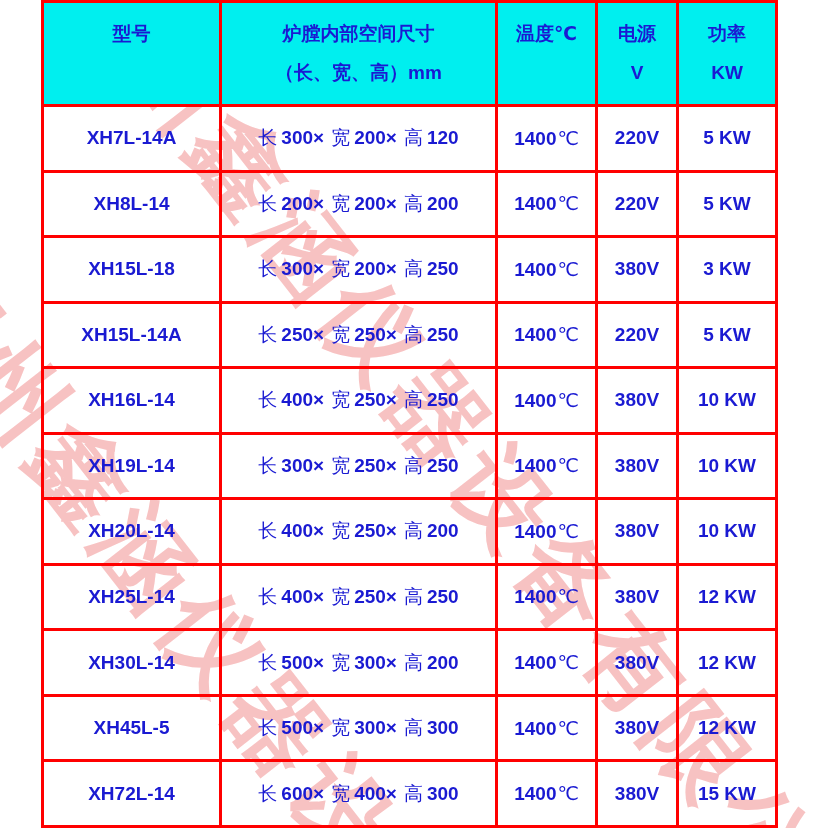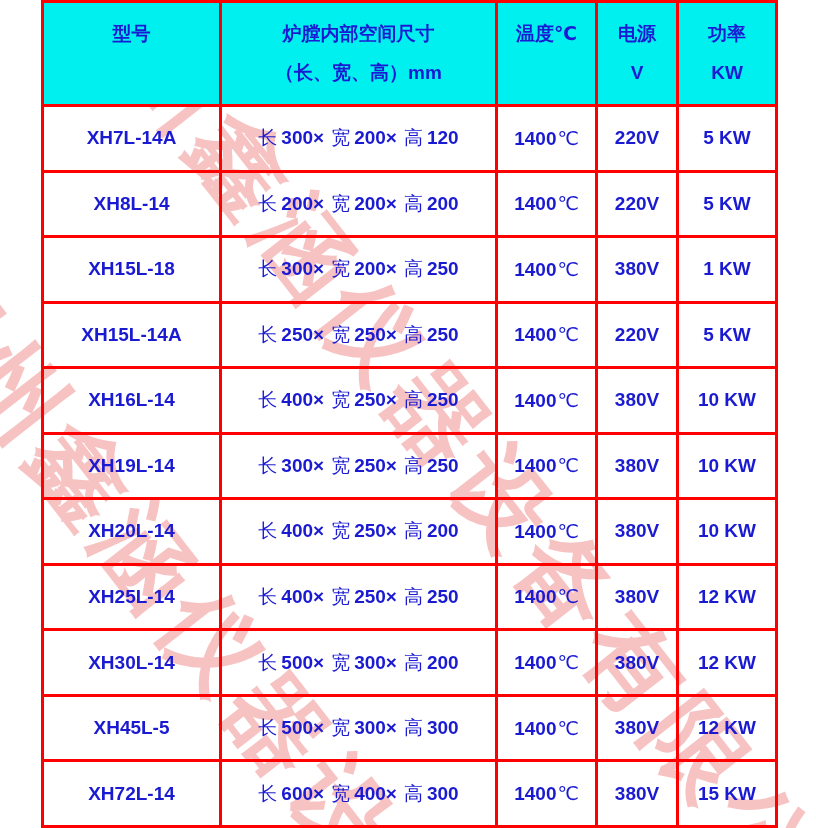--- a/index.html
+++ b/index.html
@@ -133,21 +133,21 @@
           <td class="dims"><span class="lab">长</span><span class="num">200</span><span class="num">×</span><span class="lab">宽</span><span class="num">200</span><span class="num">×</span><span class="lab">高</span><span class="num">200</span></td>
           <td class="temp"><span class="num">1400</span><span class="unit">℃</span></td>
           <td class="num">220V</td>
           <td class="num">5 KW</td>
         </tr>
         <tr>
           <td class="model">XH15L-18</td>
           <td class="dims"><span class="lab">长</span><span class="num">300</span><span class="num">×</span><span class="lab">宽</span><span class="num">200</span><span class="num">×</span><span class="lab">高</span><span class="num">250</span></td>
           <td class="temp"><span class="num">1400</span><span class="unit">℃</span></td>
           <td class="num">380V</td>
-          <td class="num">1 KW</td>
+          <td class="num">3 KW</td>
         </tr>
         <tr>
           <td class="model">XH15L-14A</td>
           <td class="dims"><span class="lab">长</span><span class="num">250</span><span class="num">×</span><span class="lab">宽</span><span class="num">250</span><span class="num">×</span><span class="lab">高</span><span class="num">250</span></td>
           <td class="temp"><span class="num">1400</span><span class="unit">℃</span></td>
           <td class="num">220V</td>
           <td class="num">5 KW</td>
         </tr>
         <tr>
           <td class="model">XH16L-14</td>

